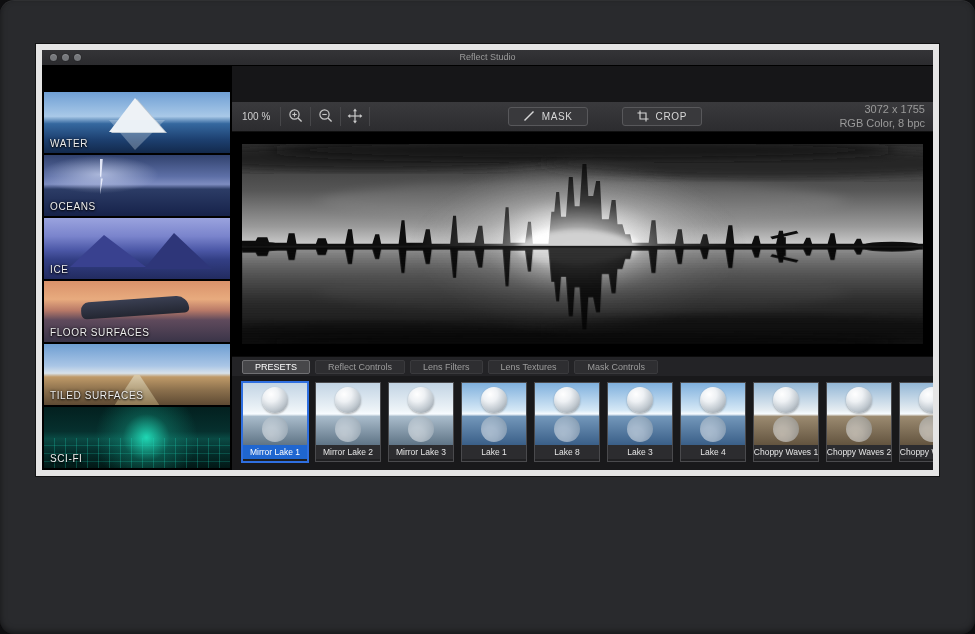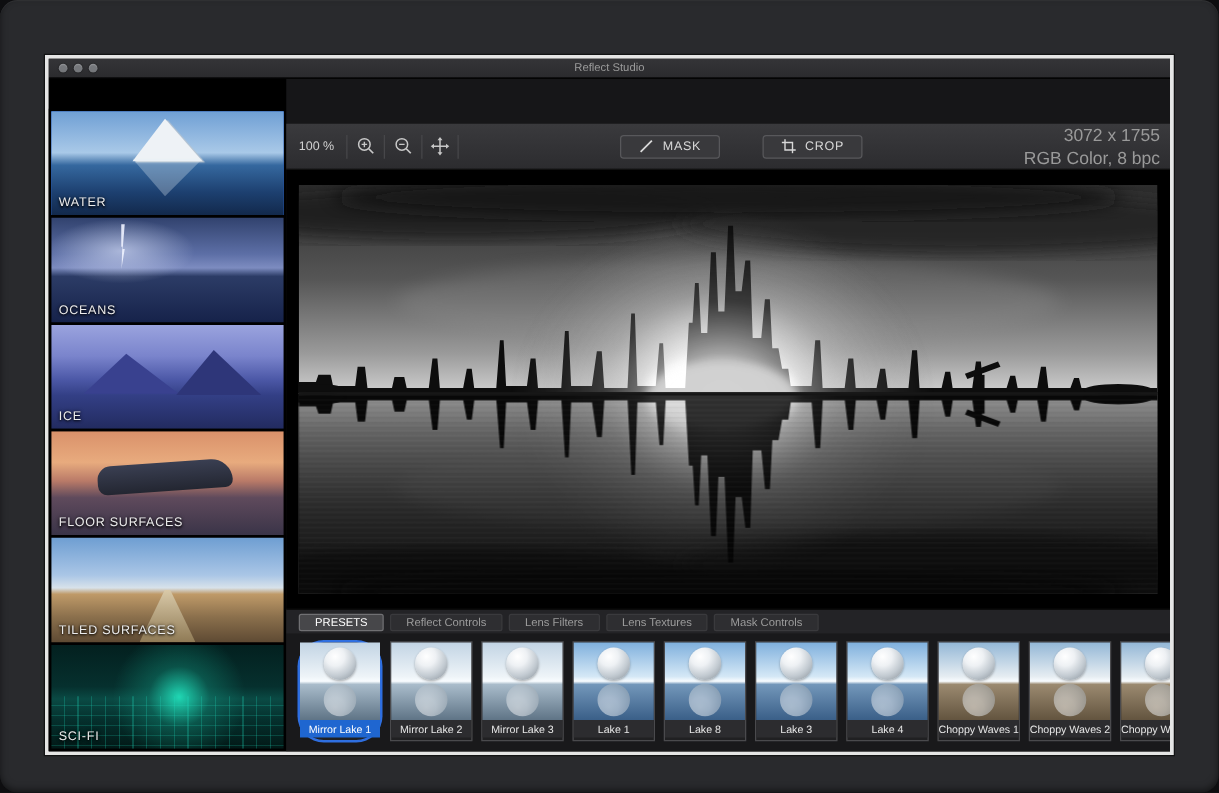--- a/index.html
+++ b/index.html
@@ -3,22 +3,22 @@
 <meta charset="utf-8">
 <style>
   html,body{margin:0;padding:0;}
   body{
     width:975px;height:634px;position:relative;background:#0e0e10;
     font-family:"Liberation Sans", sans-serif;
     -webkit-font-smoothing:antialiased;overflow:hidden;
   }
   .bezel{position:absolute;inset:0;background:#292a2d;border-radius:14px;
     box-shadow:inset 0 1px 0 rgba(255,255,255,.05), inset 0 -2px 6px rgba(0,0,0,.5);}
-  .window{position:absolute;left:36px;top:44px;width:903px;height:560px;
-    background:#141416;border:3px solid #e5e5e5;box-sizing:border-box;
+  .window{position:absolute;left:36px;top:44px;width:903px;height:432px;
+    background:#141416;border:6px solid #e5e5e5;box-sizing:border-box;
     display:flex;flex-direction:column;box-shadow:0 0 0 1px rgba(0,0,0,.55);}
   
   .titlebar{flex:0 0 15px;position:relative;background:linear-gradient(#343437,#2b2b2e);
     border-bottom:1px solid #000;}
   .lights{position:absolute;left:8px;top:4px;display:flex;gap:5px;}
   .light{width:7px;height:7px;border-radius:50%;background:#75777b;border:none;padding:0;cursor:pointer;
     box-shadow:inset 0 1px 1px rgba(255,255,255,.2), 0 0 1px #000;}
   .wtitle{text-align:center;font-size:9px;line-height:15px;color:#9b9b9b;}
   
   .main{flex:1;display:flex;min-height:0;background:#000;}
@@ -65,38 +65,38 @@
     background:linear-gradient(#3a3a3d,#2c2c2f);border-bottom:1px solid #101010;margin-top:36px;}
   .zoom-val{font-size:10px;color:#d0d0d0;margin:0 6px 0 2px;}
   .seg{display:flex;align-items:stretch;height:19px;}
   .tb-btn{width:30px;display:flex;align-items:center;justify-content:center;background:transparent;
     border:none;border-left:1px solid #47474a;cursor:pointer;padding:0;}
   .seg .tb-btn:last-child{border-right:1px solid #47474a;}
   .tb-center{margin:0 auto;display:flex;gap:34px;}
   .tb-wide{height:19px;display:flex;align-items:center;gap:7px;padding:0 14px;
     background:#39393c;border:1px solid #58585b;border-radius:3px;color:#d8d8d8;
     font-size:10px;letter-spacing:.6px;cursor:pointer;font-family:"Liberation Sans",sans-serif;}
-  .tb-right{text-align:right;font-size:14px;line-height:1.3;color:#9a9a9a;white-space:nowrap;}
+  .tb-right{text-align:right;font-size:11px;line-height:1.3;color:#9a9a9a;white-space:nowrap;}
   
   .canvas{flex:1;position:relative;background:#000;min-height:0;cursor:grab;}
   .canvas-img{position:absolute;left:10px;right:10px;top:12px;bottom:12px;}
   .canvas-img svg{width:100%;height:100%;display:block;}
   
   .tabsbar{flex:0 0 19px;display:flex;align-items:center;gap:5px;padding:0 10px;
     background:#232326;border-top:1px solid #0b0b0b;}
   .tab{height:14px;display:flex;align-items:center;padding:0 12px;font-size:9px;color:#9c9c9c;
     background:#2e2e31;border:1px solid #3a3a3d;border-radius:2px;cursor:pointer;white-space:nowrap;
     font-family:"Liberation Sans",sans-serif;}
   .tab.sel{background:#47474a;border-color:#707073;color:#ffffff;}
   
   .presetbar{flex:0 0 94px;display:flex;gap:7px;padding:6px 10px 8px 10px;
     background:#19191b;overflow:hidden;box-sizing:border-box;}
   .preset{flex:0 0 66px;width:66px;display:flex;flex-direction:column;cursor:pointer;
     border:1px solid #4a4a4d;background:#202022;box-sizing:border-box;}
-  .preset.sel{border-color:#2f6fe0;box-shadow:0 0 0 1px #2f6fe0;border-radius:20px;}
+  .preset.sel{border-color:#2f6fe0;box-shadow:0 0 0 1px #2f6fe0;}
   .pthumb{height:62px;position:relative;overflow:hidden;
     background:linear-gradient(180deg,var(--s1) 0%,var(--s2) 44%,#f8fcff 50%,var(--w1) 54%,var(--w2) 100%);}
   .sphere{position:absolute;left:50%;top:4px;width:26px;height:26px;margin-left:-13px;border-radius:50%;
     background:radial-gradient(circle at 35% 28%, #ffffff 0%, #eef1f4 30%, #c2cad1 62%, #848d95 100%);
     box-shadow:0 1px 2px rgba(0,0,0,.3);}
   .sphere.refl{top:33px;transform:scaleY(-1);opacity:.5;filter:blur(.4px);box-shadow:none;}
   .plabel{height:14px;background:#2c2c2f;color:#e6e6e6;font-size:8.5px;display:flex;align-items:center;
     justify-content:center;white-space:nowrap;overflow:hidden;}
   .preset.sel .plabel{background:#1f66d0;color:#ffffff;}
   .p-mirror{--s1:#c2d4e4;--s2:#eef4f8;--w1:#a9bccb;--w2:#5f7486;}

